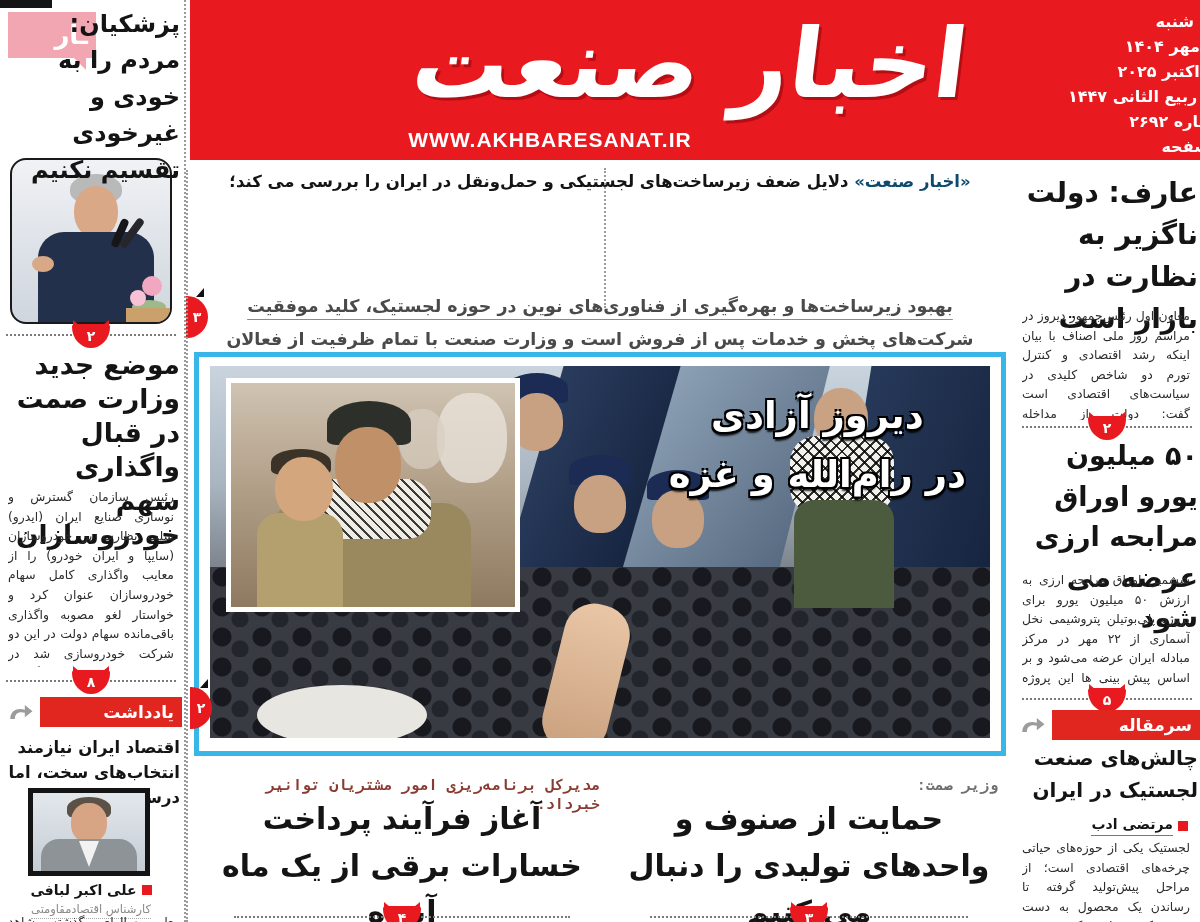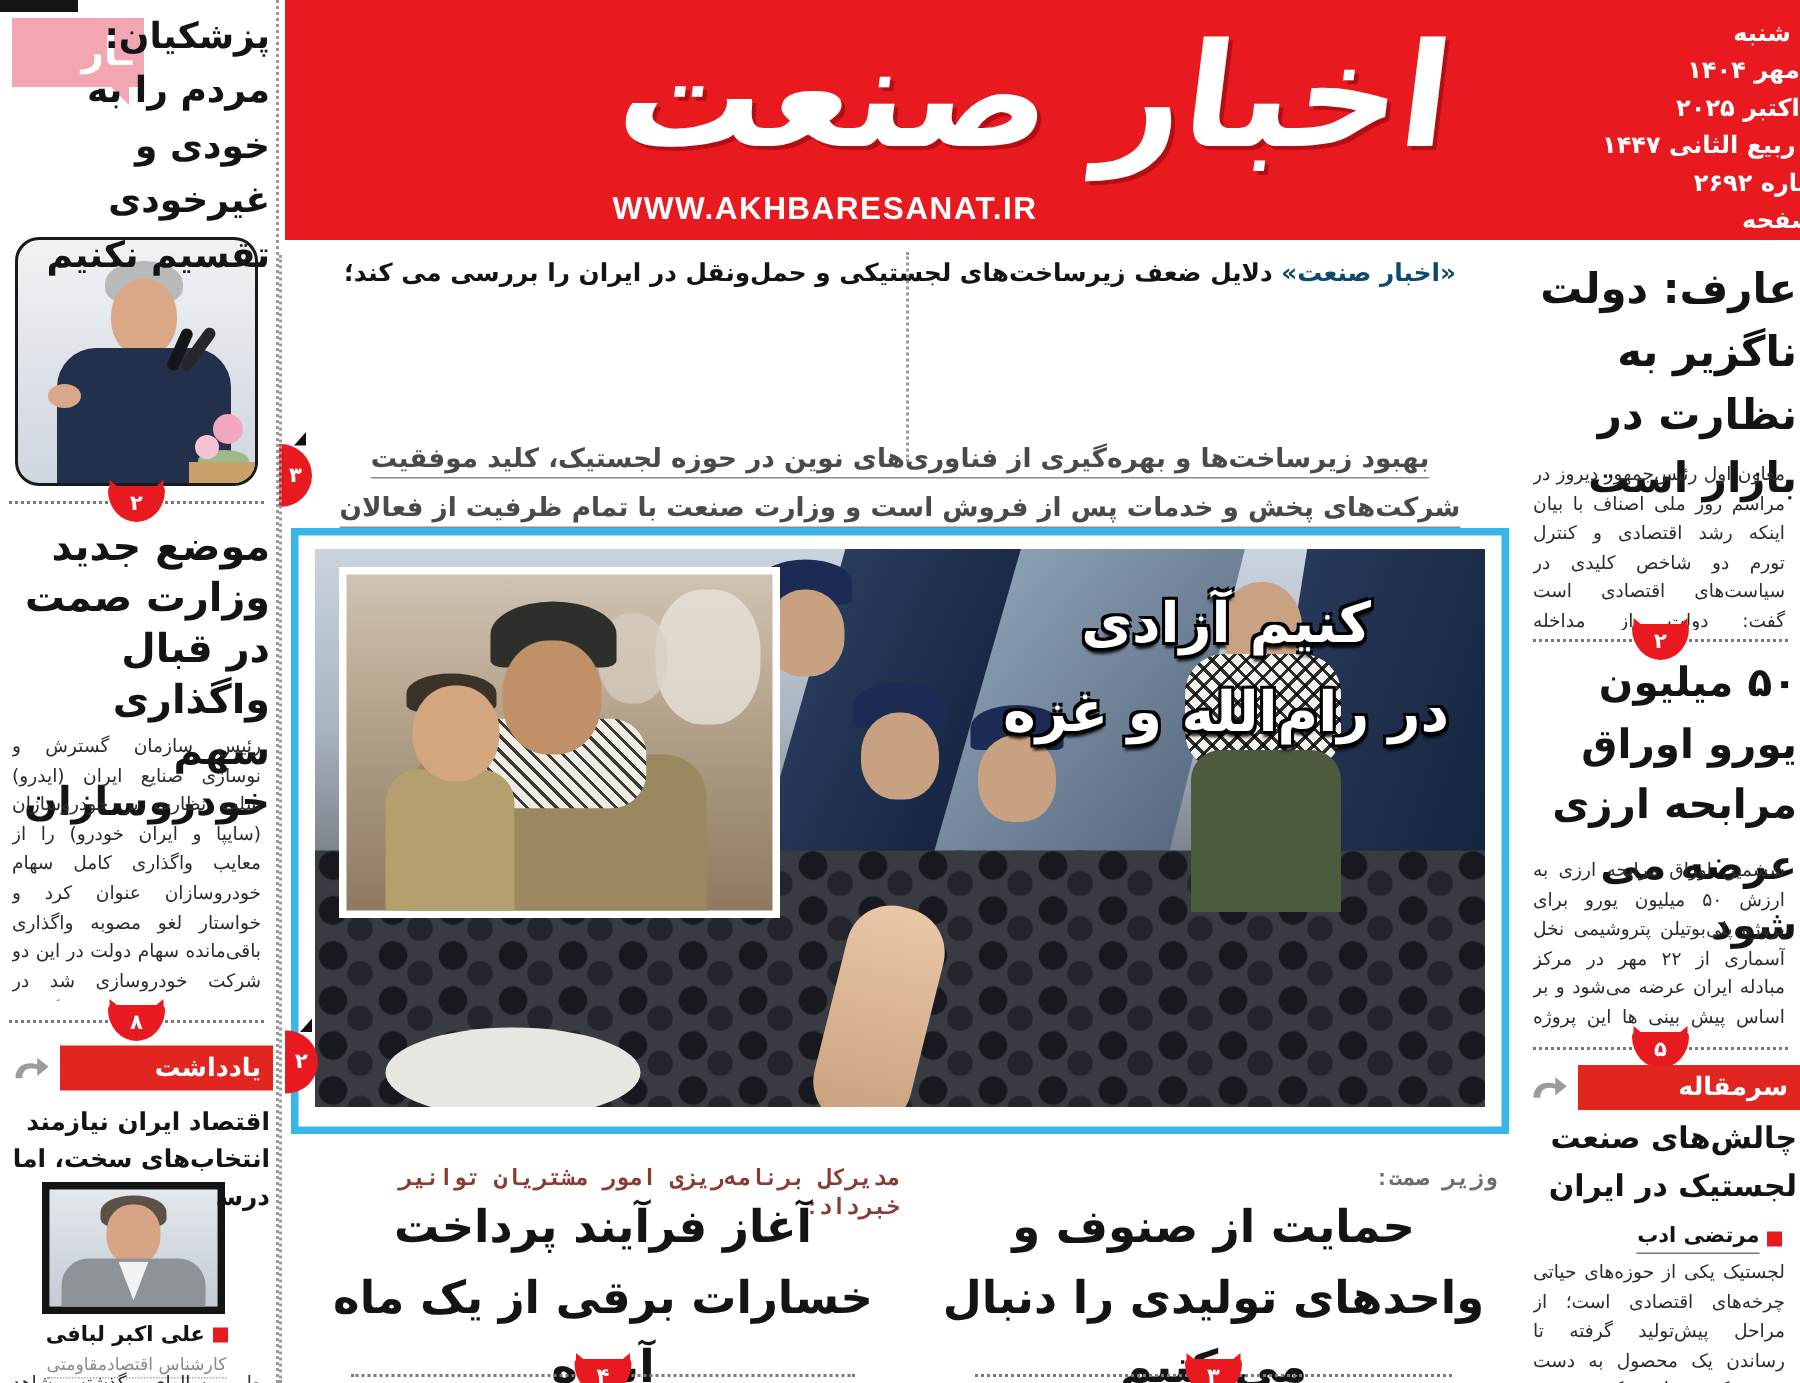--- a/index.html
+++ b/index.html
@@ -347,21 +347,21 @@
             <div class="dad-keff"></div>
             <div class="dad-cap"></div>
             <div class="dad-face"></div>
             <div class="kid-body"></div>
             <div class="kid-hair"></div>
             <div class="kid-head"></div>
           </div>
         </div>
 
         <div class="photo-title">
-          <div>کنیم آزادی</div>
+          <div>دیروز آزادی</div>
           <div>در رام‌الله و غزه</div>
         </div>
       </div>
       <div class="edge-badge photo-badge">۲</div>
     </div>
 
     <div class="bot-art bot-right">
       <div class="bot-kicker gray">وزیر صمت:</div>
       <div class="bot-headline">حمایت از صنوف و واحدهای تولیدی را دنبال می کنیم</div>
       <div class="cut bot-cut">

